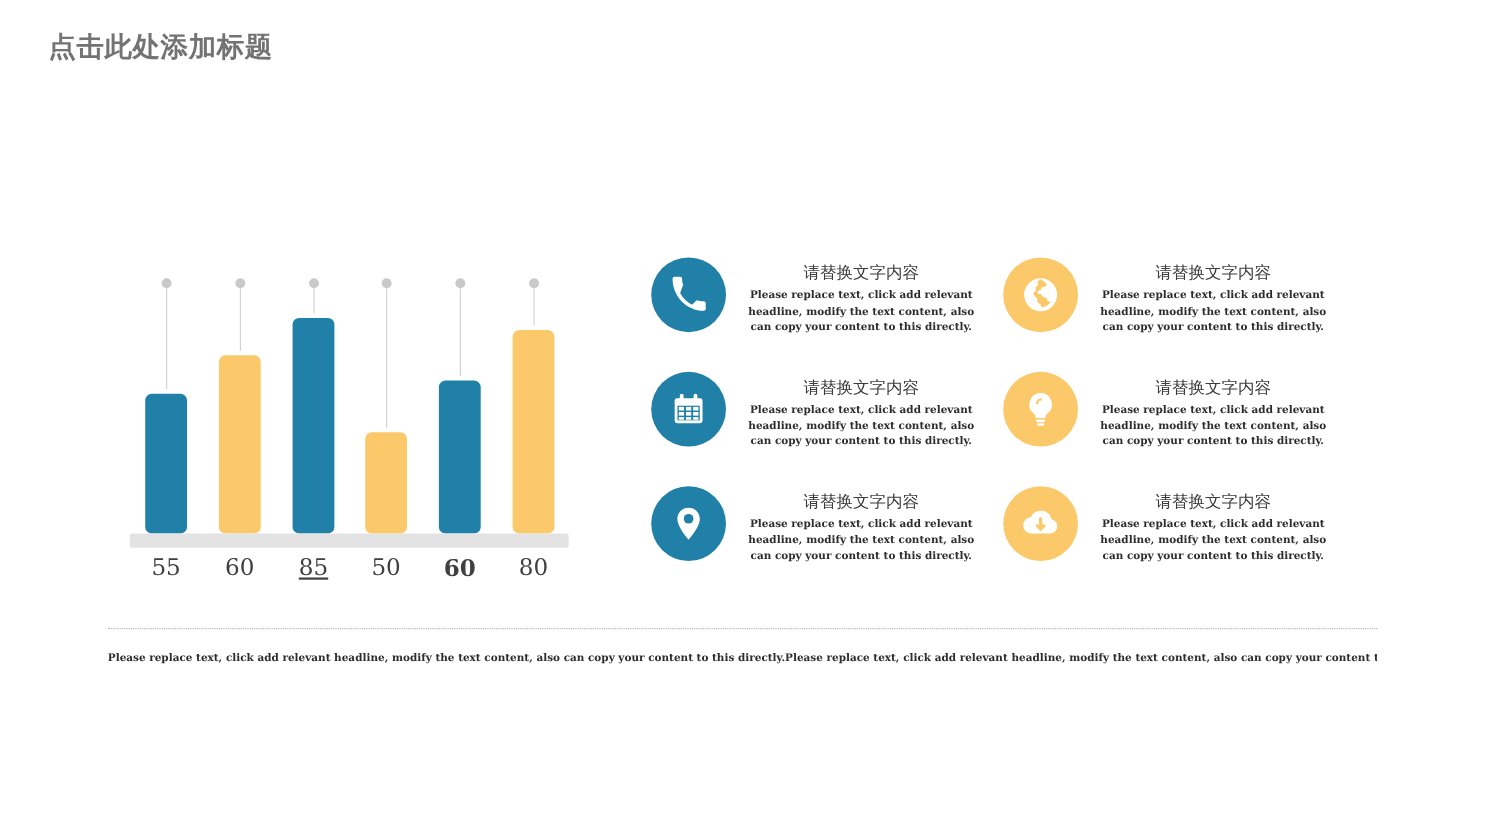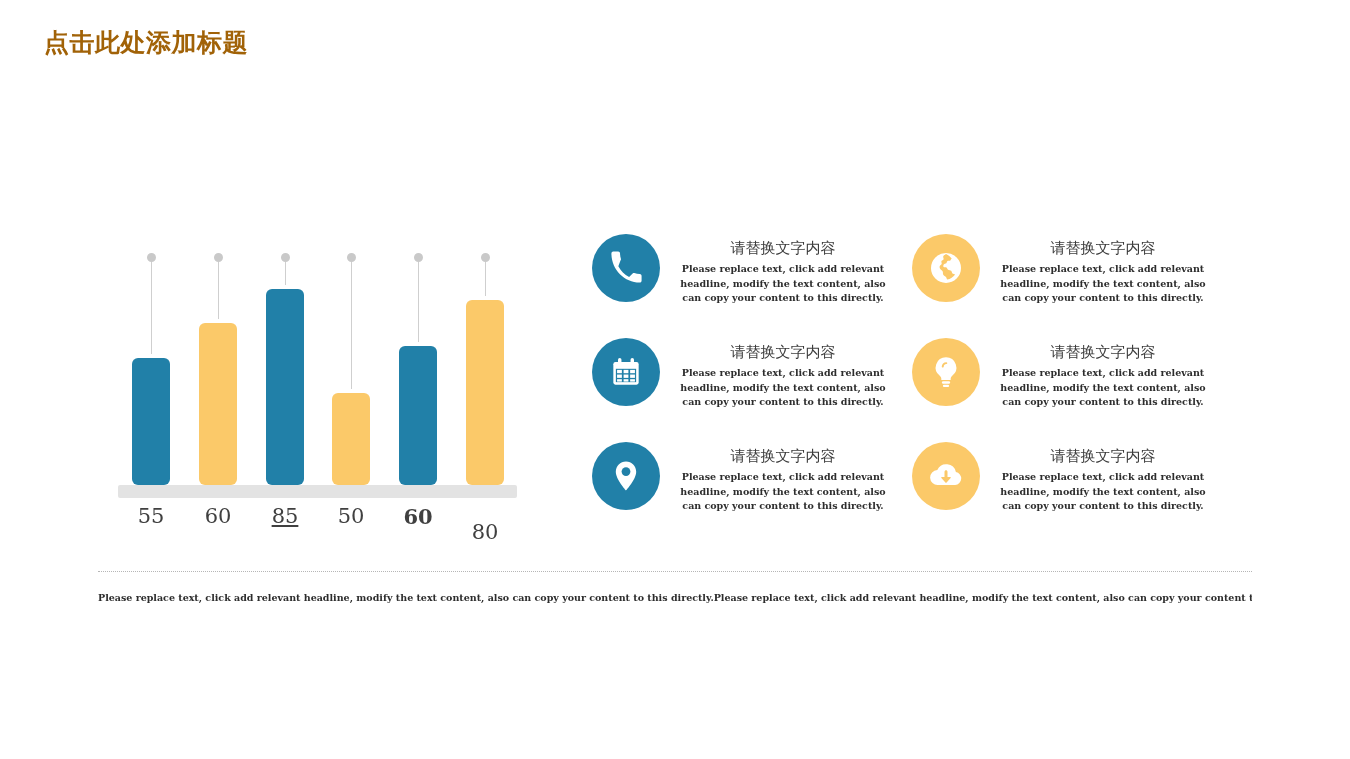--- a/index.html
+++ b/index.html
@@ -16,21 +16,21 @@
   }
 
   
   .slide-title {
     position: absolute;
     left: 44px;
     top: 26px;
     font-family: "DejaVu Sans", sans-serif;
     font-size: 25px;
     font-weight: bold;
-    color: #a16207;
+    color: #737373;
     letter-spacing: 0.5px;
     white-space: nowrap;
   }
 
   
   .chart-block {
     position: absolute;
     left: 118px;
     top: 236px;
     width: 400px;
@@ -208,21 +208,21 @@
         <div class="bar-rect" style="height: 185px; background: rgb(251, 201, 105);"></div>
       </div>
     </div>
   <div class="chart-baseline"></div>
   <div class="chart-labels" id="chart-labels">
       <div class="chart-label" style="left: 5px;">55</div>
       <div class="chart-label" style="left: 72px;">60</div>
       <div class="chart-label" style="left: 139px; text-decoration: underline;">85</div>
       <div class="chart-label" style="left: 205px;">50</div>
       <div class="chart-label" style="left: 272px; font-weight: bold;">60</div>
-      <div class="chart-label" style="left: 339px; margin-top: 16px;">80</div>
+      <div class="chart-label" style="left: 339px;">80</div>
     </div>
 </div>
 
 <div class="features" id="features">
     <div class="feature" style="left: 0px; top: 0px;">
       <div class="badge blue">
         <span>
           <svg width="34" height="34" viewBox="0 0 24 24">
             <path fill="#fff" d="M6.6 10.8c1.7 3.3 4.3 5.9 7.6 7.6l2.5-2.5c.3-.3.8-.4 1.2-.3 1.2.4 2.5.6 3.8.6.7 0 1.3.6 1.3 1.3V21c0 .7-.6 1.3-1.3 1.3C10.9 22.3 1.7 13.1 1.7 1.7 1.7 1 2.3.4 3 .4h3.5c.7 0 1.3.6 1.3 1.3 0 1.3.2 2.6.6 3.8.1.4 0 .9-.3 1.2L6.6 10.8z"></path>
           </svg>

